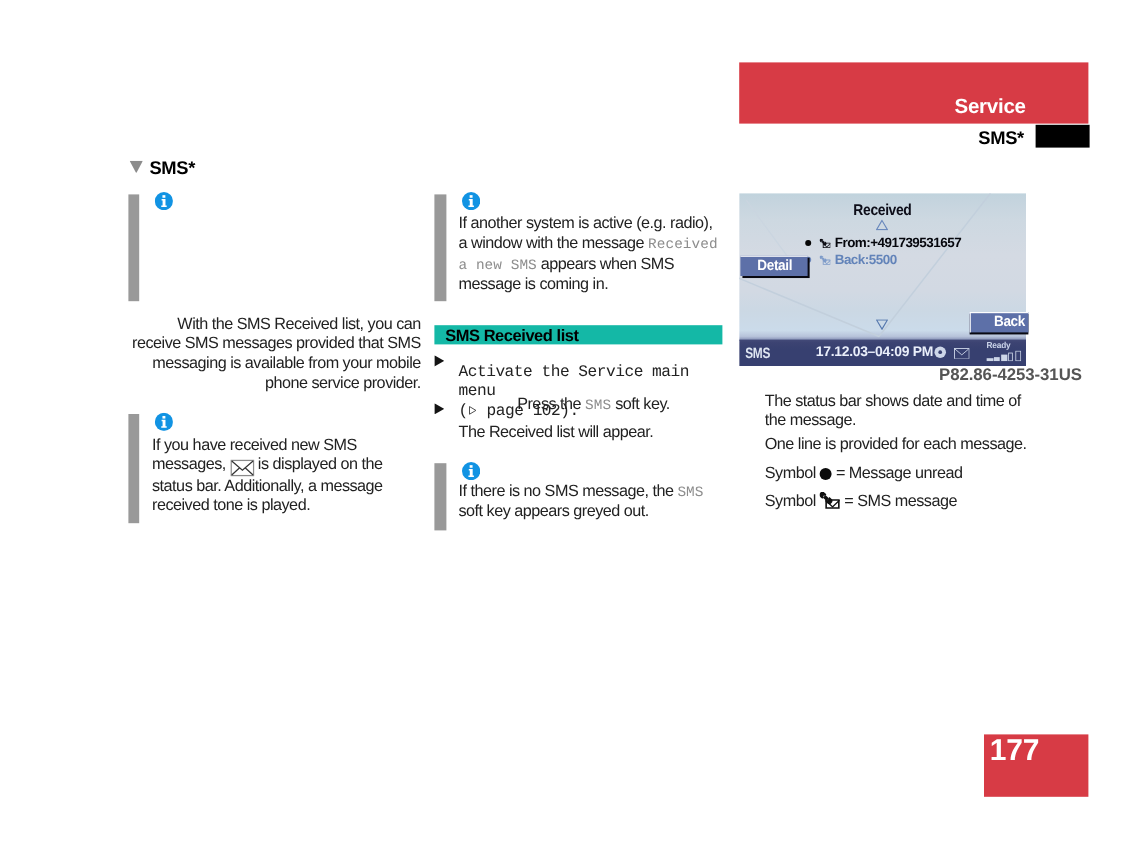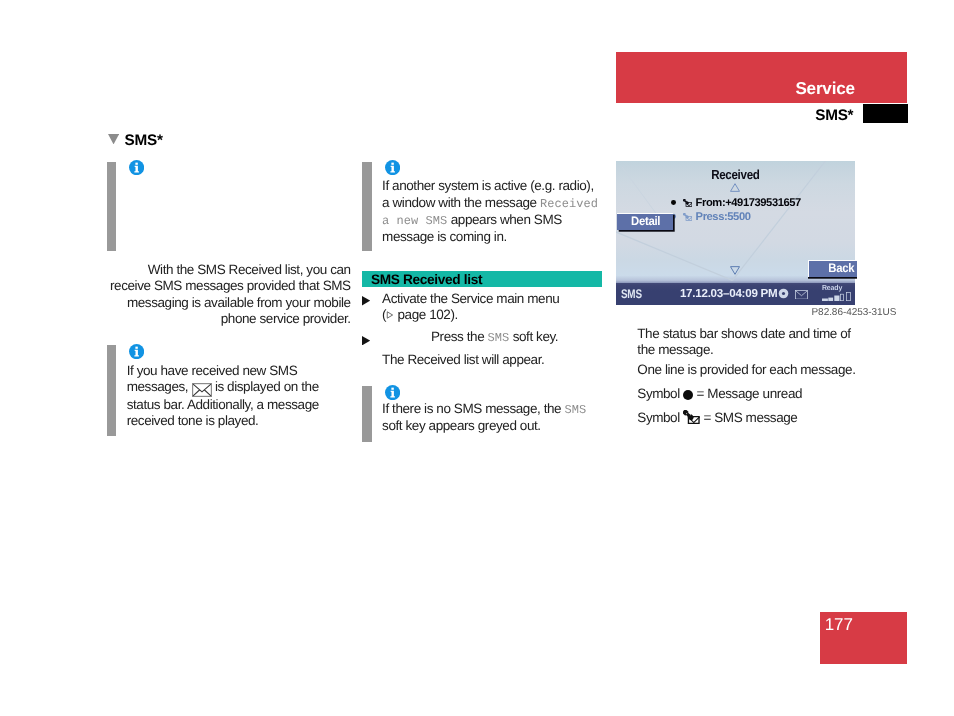--- a/index.html
+++ b/index.html
@@ -13,21 +13,21 @@
   
   .hdr-band{position:absolute;left:616px;top:52px;width:291px;height:51px;background:#d73b45;}
   .hdr-service{position:absolute;left:795.4px;top:81px;color:#fff;font-size:17.1px;font-weight:bold;
                letter-spacing:-0.2px;line-height:16px;white-space:nowrap;}
   .hdr-black{position:absolute;left:863.3px;top:104.3px;width:44.3px;height:19px;background:#000;}
   .hdr-section{position:absolute;left:815.2px;top:107.7px;color:#000;font-size:15.3px;font-weight:bold;
                letter-spacing:-0.25px;line-height:16px;white-space:nowrap;}
 
   
   .pgnum-box{position:absolute;left:819.6px;top:611.8px;width:87.4px;height:52px;background:#d73b45;}
-  .pgnum{position:absolute;left:824.7px;top:615.6px;color:#fff;font-size:17px;font-weight:normal;
+  .pgnum{position:absolute;left:824.7px;top:615.6px;color:#fff;font-size:25px;font-weight:bold;
          letter-spacing:-0.1px;line-height:18px;}
 
   
   .blk{position:absolute;font-size:13.5px;letter-spacing:-0.42px;color:#222222;line-height:16.3px;}
 
   .sec-title{position:absolute;left:124.5px;top:133px;font-size:15.3px;font-weight:bold;color:#000;
              letter-spacing:-0.25px;line-height:16px;}
   .sec-tri{position:absolute;left:108.3px;top:134.1px;width:11.1px;height:10.4px;line-height:0;}
 
   p{margin:0;}
@@ -84,22 +84,22 @@
              background:linear-gradient(180deg,#434a78 0%,#3c4372 12%,#374070 35%,#374070 100%);}
   .statusbar .st-sms{position:absolute;left:4.6px;top:4.8px;font-size:12.4px;font-weight:bold;color:#dfe6f2;
                      letter-spacing:-0.3px;line-height:13px;transform:scaleX(0.80);transform-origin:left top;}
   .statusbar .st-dt{position:absolute;left:63.9px;top:4.4px;font-size:11.6px;font-weight:bold;color:#e9eefa;
                     letter-spacing:-0.25px;line-height:14px;white-space:nowrap;}
   .statusbar .st-ready{position:absolute;left:205.9px;top:0.5px;font-size:7.3px;font-weight:bold;
                        color:#cbd4ea;letter-spacing:-0.15px;line-height:8px;transform:scaleX(0.95);transform-origin:left top;}
   .st-disc{position:absolute;left:162.4px;top:5.3px;width:11px;height:11px;line-height:0;}
   .st-env{position:absolute;left:178.7px;top:6.8px;width:12.4px;height:9.4px;line-height:0;}
   .st-bars{position:absolute;left:205.6px;top:9.4px;width:29.1px;height:9px;line-height:0;}
-  .caption{position:absolute;left:782.5px;top:308.2px;font-size:10px;color:#555;font-weight:normal;
-           letter-spacing:-0.05px;line-height:9px;margin-left:29px;}
+  .caption{position:absolute;left:782.5px;top:308.2px;font-size:14px;color:#555;font-weight:bold;
+           letter-spacing:-0.05px;line-height:9px;}
 </style>
 </head>
 <body>
 
 <div class="page">
 
   <div class="hdr-band"></div>
   <div class="hdr-service">Service</div>
   <div class="hdr-black"></div>
   <div class="hdr-section">SMS*</div>
@@ -140,21 +140,21 @@
       </svg></span>
   <p class="blk" style="left:382.1px;top:178.3px;width:222px;"><span>If another system is active (e.g. radio), a window with the message</span> <span class="mono">Received a new SMS</span> <span>appears when SMS message is coming in.</span></p>
 
   <div class="greybar" style="left:362.1px;top:270.9px;width:240px;height:16.5px;">
       <span>SMS Received list</span>
     </div>
 
   <span class="tri" style="left:362.2px;top:296.3px;"><svg viewBox="0 0 82 94" width="8.2" height="9.4">
         <path d="M0 0 L82 47 L0 94 Z" fill="#141414"></path>
       </svg></span>
-  <p class="blk" style="left:382.1px;top:291px;width:225px;"><span>Activate the Service main menu</span><br>(<span class="pageref"><svg viewBox="0 0 16 16" width="8" height="8">
+  <p class="blk" style="left:382.1px;top:303px;width:225px;font-family:Liberation Mono, monospace;"><span>Activate the Service main menu</span><br>(<span class="pageref"><svg viewBox="0 0 16 16" width="8" height="8">
           <path d="M2.5 1.6 L13.2 8 L2.5 14.4 Z" fill="none" stroke="#3b3b3b" stroke-width="1.5"></path>
         </svg></span> <span>page 102).</span></p>
 
   <span class="tri" style="left:362.2px;top:336.1px;"><svg viewBox="0 0 82 94" width="8.2" height="9.4">
         <path d="M0 0 L82 47 L0 94 Z" fill="#141414"></path>
       </svg></span>
   <p class="blk" style="left:382.1px;top:329px;width:225px;text-align:center;"><span>Press the</span> <span class="mono">SMS</span> <span>soft key.</span></p>
 
   <p class="blk" style="left:382.1px;top:351.7px;width:225px;">The Received list will appear.</p>
 
@@ -230,21 +230,21 @@
               <path d="M15.5 18.5 H55.5 V45.5 H15.5 Z M20 23 V41 H51 V23 Z"></path>
               <path d="M17.6 19.8 L35.7 37.4 L53.8 19.8 L56.4 22.9 L35.7 42.6 L15 22.9 Z"></path>
               <g transform="translate(1.5,-2) rotate(-48 13 19) scale(1.12) translate(-0.5,0.5)">
                 <path d="M7.4 5.6 a7.6 7.6 0 0 1 15.2 0 v6.2 h-5.4 a2.6 2.6 0 0 0 -2.2 -2.6 a2.6 2.6 0 0 0 -2.2 2.6 h-5.4 z"></path>
                 <path d="M7.4 28.4 a7.6 7.6 0 0 0 15.2 0 v-6.2 h-5.4 a2.6 2.6 0 0 1 -2.2 2.6 a2.6 2.6 0 0 1 -2.2 -2.6 h-5.4 z"></path>
                 <rect x="10.4" y="11.2" width="9.2" height="11.6"></rect>
               </g>
             </g>
           </svg>
       </span>
-      <span class="rtxt lite">Press:5500</span>
+      <span class="rtxt lite">Back:5500</span>
     </div>
 
     <div class="sk sk-detail"><span>Detail</span></div>
     <div class="sk sk-back"><span>Back</span></div>
 
     <div class="statusbar">
       <span class="st-sms">SMS</span>
       <span class="st-dt">17.12.03–04:09 PM</span>
       <span class="st-disc">
         <svg viewBox="0 0 22 22" width="11" height="11">

